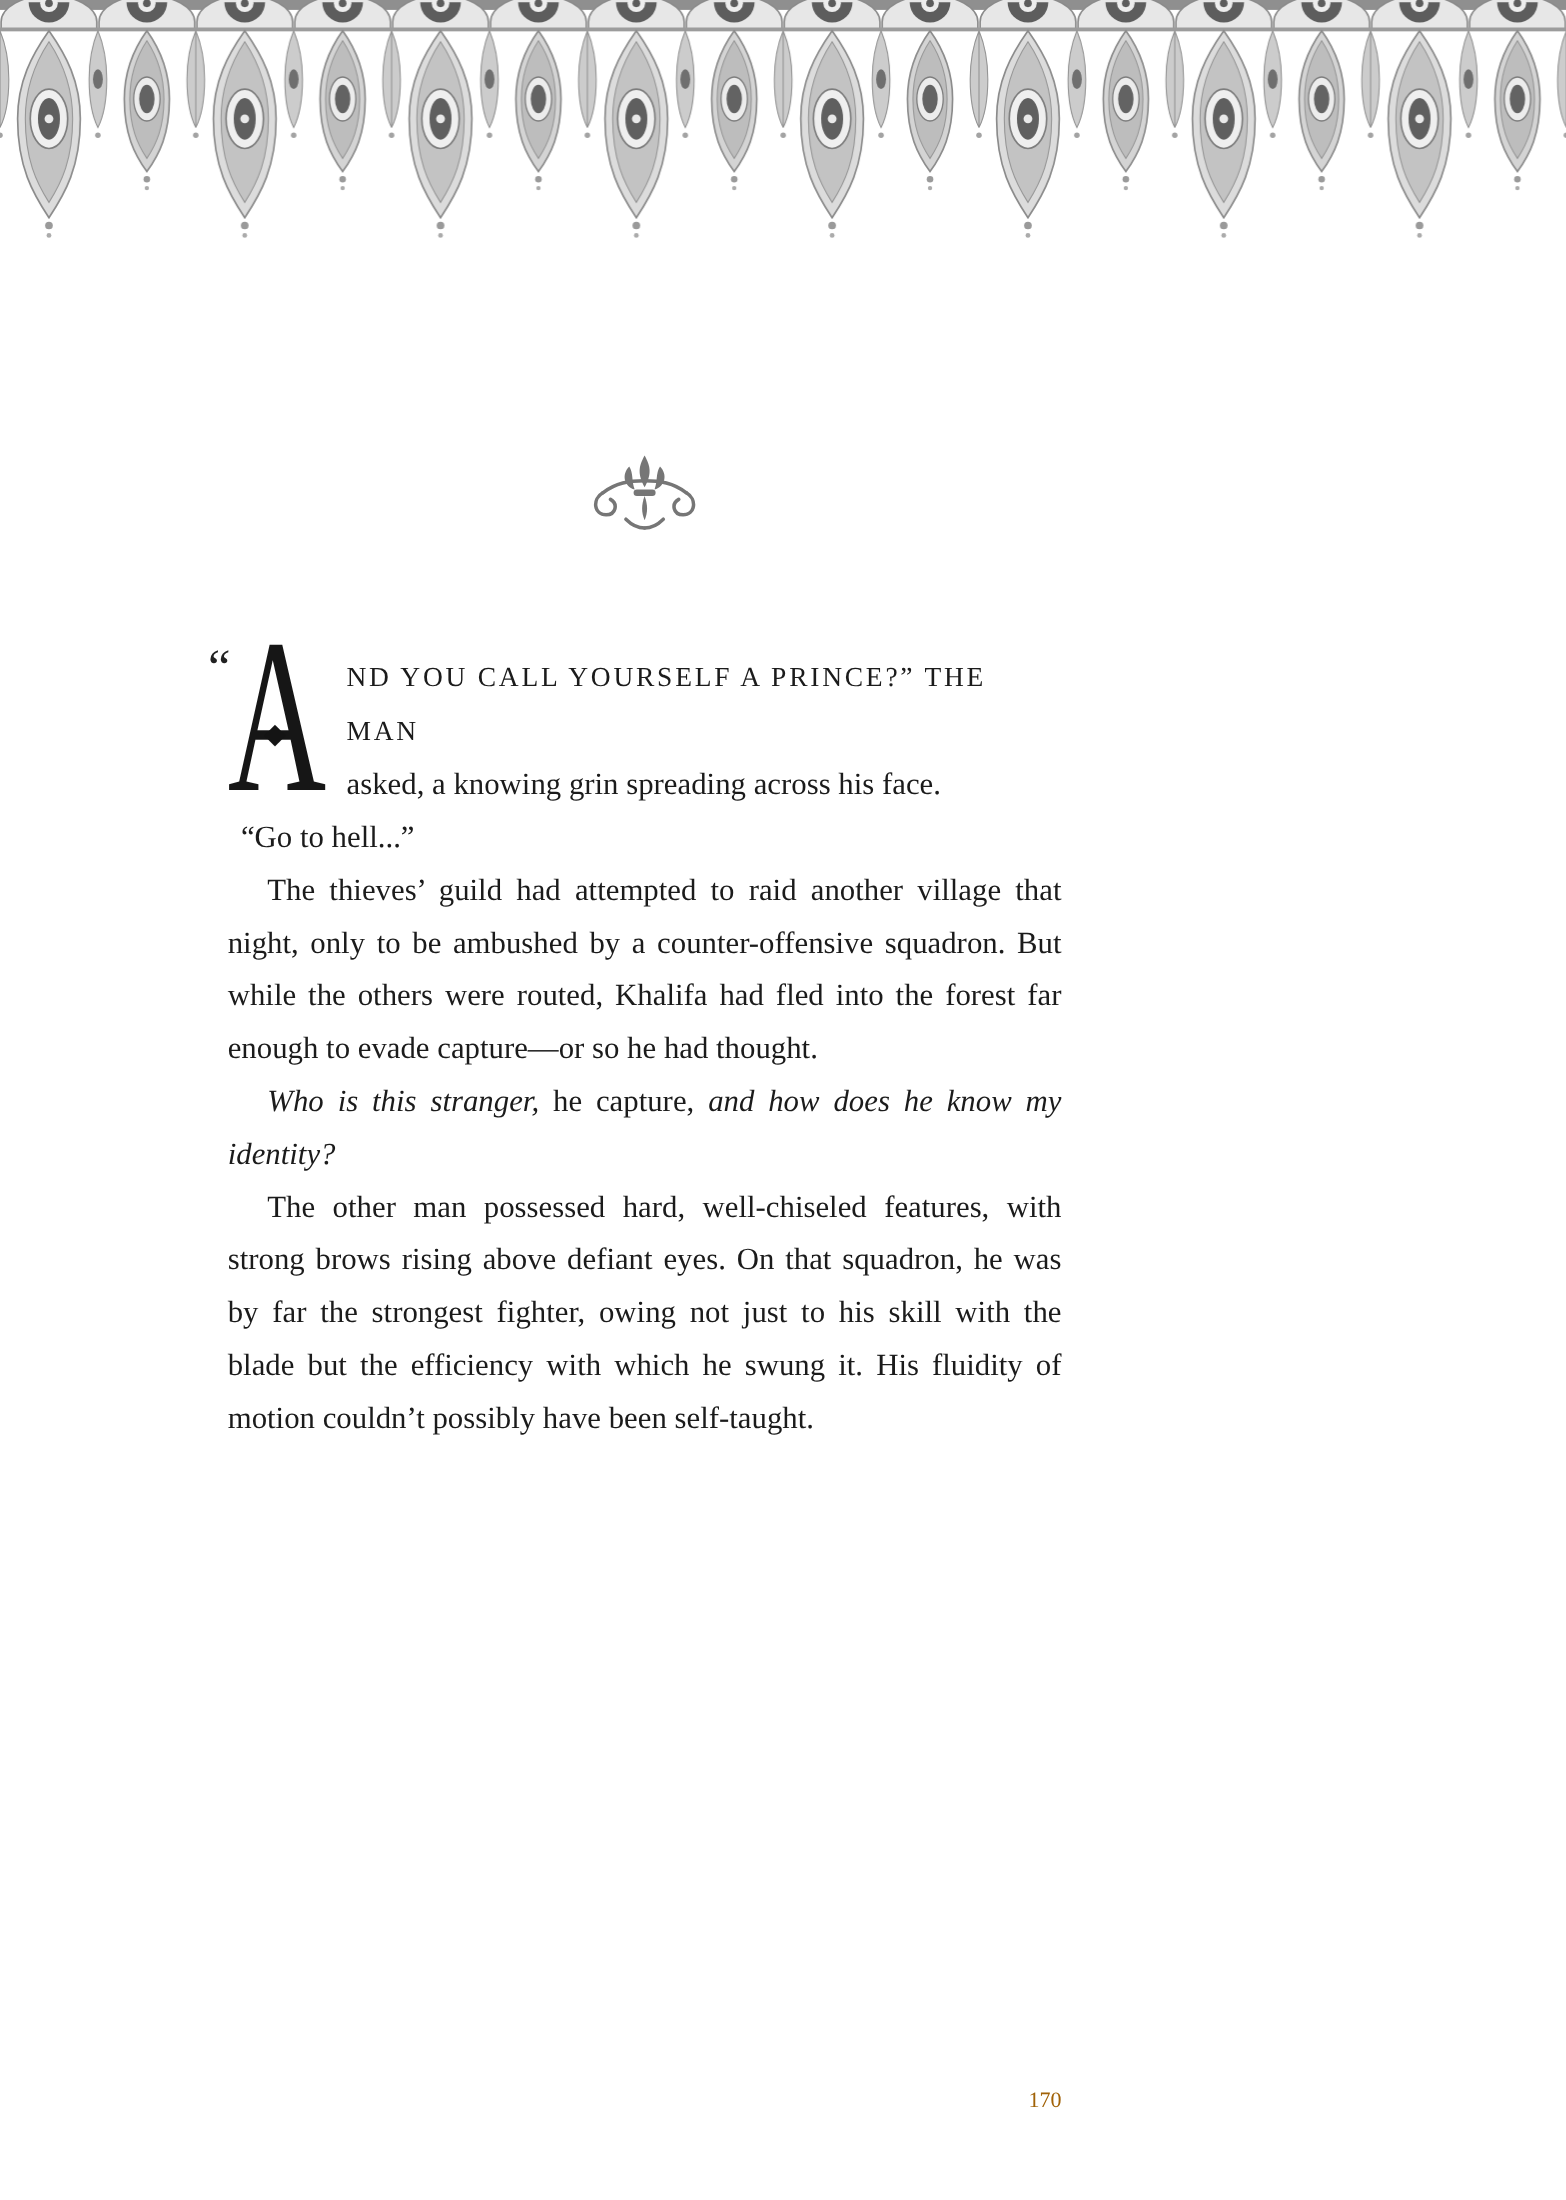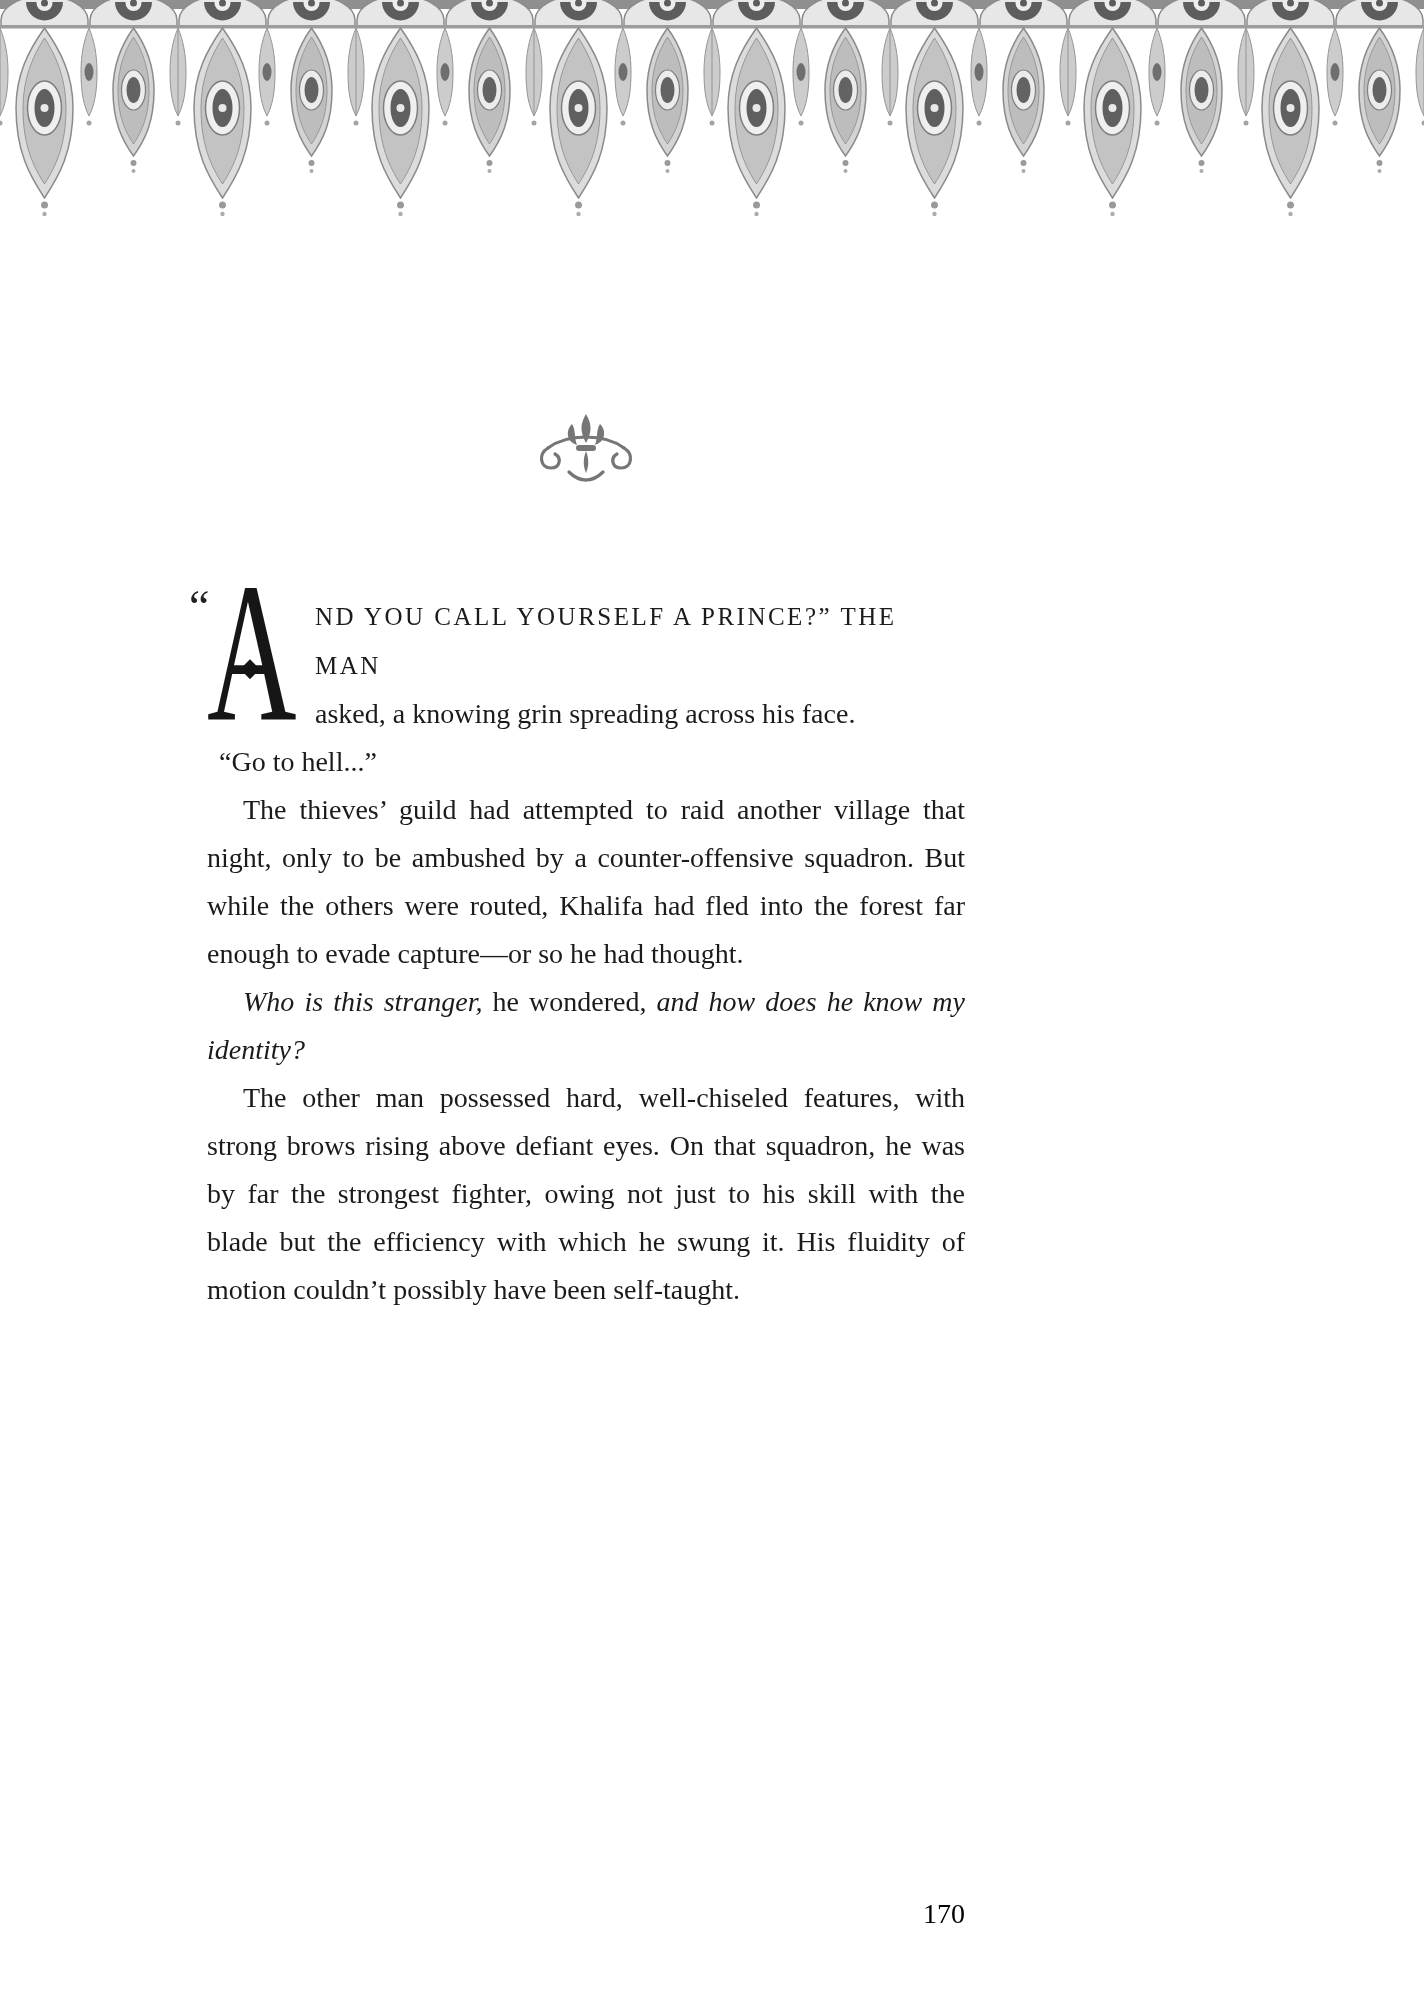--- a/index.html
+++ b/index.html
@@ -41,21 +41,21 @@
   .dc-diamond {
     position:absolute; left:33px; top:56px;
     font-family:"DejaVu Sans", sans-serif;
     font-size:26px; line-height:1; color:#141414;
   }
   .smallcaps { font-size:25px; letter-spacing:2.5px; color:#1b1b1b; }
   .dialogue-indent { margin-left:12px; }
   .italic { font-style:italic; }
   .page-number {
     position:absolute; top:1898px; left:207px; width:758px;
-    text-align:right; font-size:28px; color:#000000;
+    text-align:right; font-size:20px; color:#a16207;
   }
 </style>
 </head>
 <body>
 
 <div class="page">
 
   <svg class="border-top" width="1424" height="240" viewBox="0 0 1424 240" xmlns="http://www.w3.org/2000/svg">
     <defs>
       <pattern id="bdr" width="178" height="240" patternUnits="userSpaceOnUse">
@@ -128,21 +128,21 @@
       <span class="smallcaps">ND YOU CALL YOURSELF A PRINCE?” THE MAN</span><br>
       <span>asked, a knowing grin spreading across his face.</span><br>
       <span class="dialogue-indent">“Go to hell...”</span>
     </p>
 
     <p class="para">
       <span>The thieves’ guild had attempted to raid another village that night, only to be ambushed by a counter-offensive squadron. But while the others were routed, Khalifa had fled into the forest far enough to evade capture—or so he had thought.</span>
     </p>
 
     <p class="para">
-      <span class="italic">Who is this stranger,</span><span> he wondered,</span><span class="italic"> and how does he know my identity?</span>
+      <span class="italic">Who is this stranger,</span><span> he capture,</span><span class="italic"> and how does he know my identity?</span>
     </p>
 
     <p class="para">
       <span>The other man possessed hard, well-chiseled features, with strong brows rising above defiant eyes. On that squadron, he was by far the strongest fighter, owing not just to his skill with the blade but the efficiency with which he swung it. His fluidity of motion couldn’t possibly have been self-taught.</span>
     </p>
 
 
   </div>
 
   <div class="page-number">170</div>

